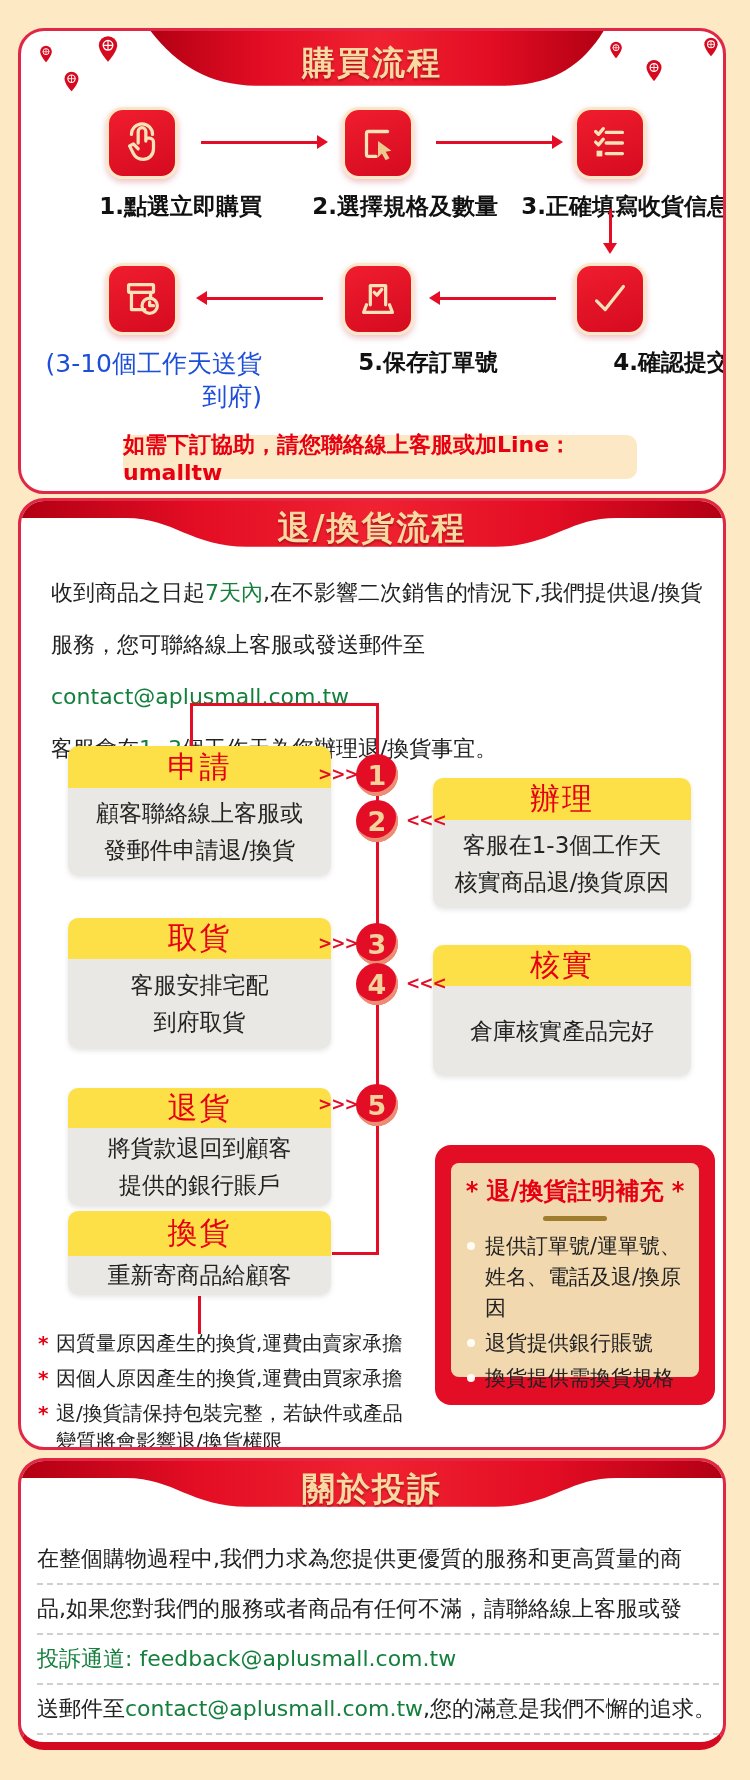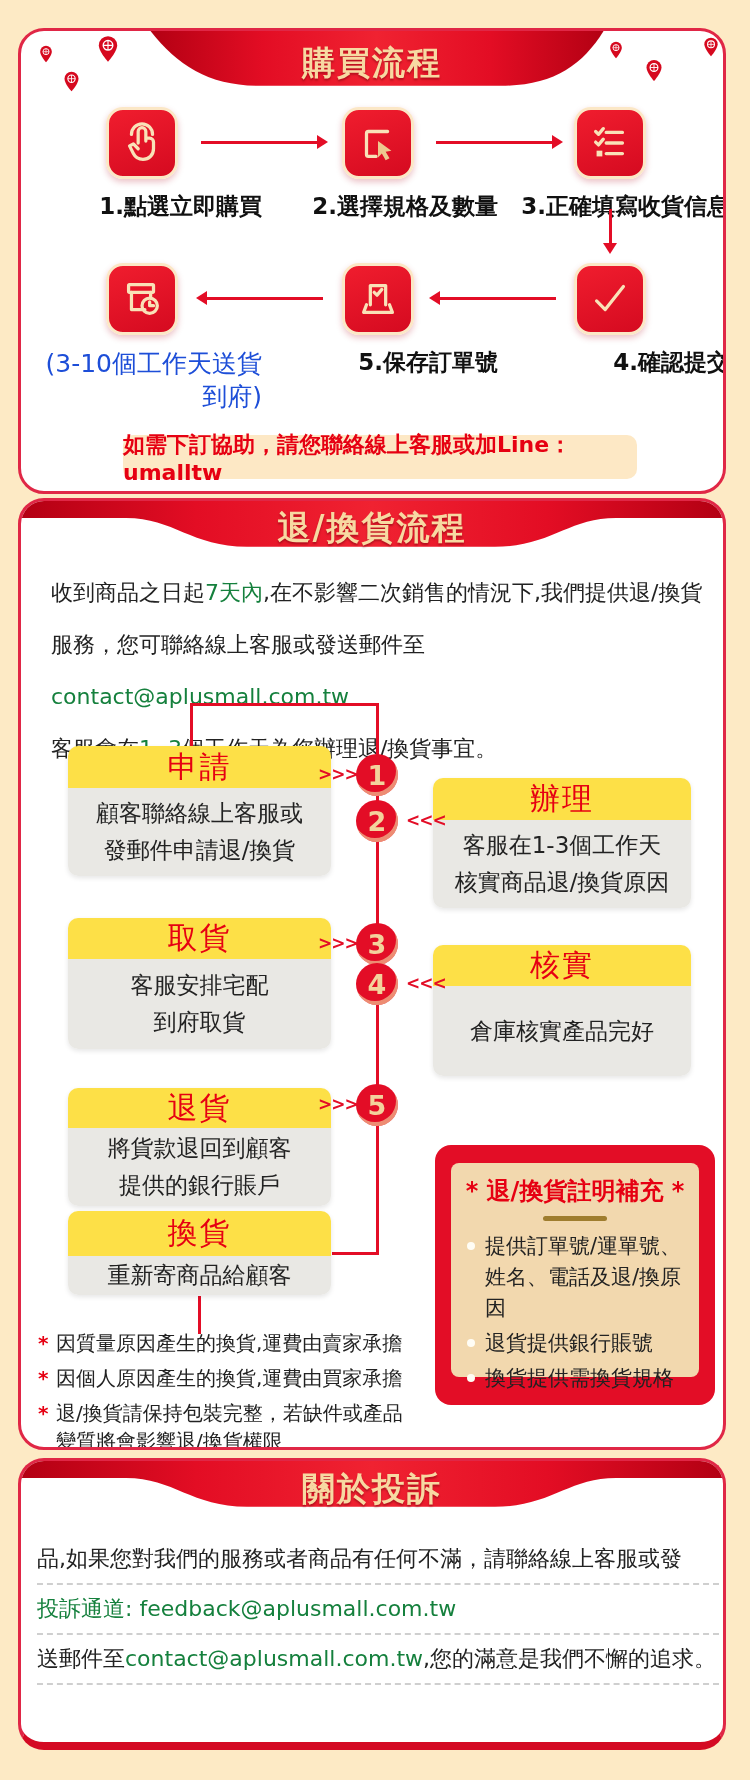--- a/index.html
+++ b/index.html
@@ -316,17 +316,18 @@
     </div>
   </div>
 </div>
 
 <div class="card" id="card-complaint">
   <svg class="ribbon-svg" width="708" height="60" viewBox="0 0 708 60">
     <path d="M0,0 H708 V18 H600 C552,18 534,47 478,47 H228 C172,47 154,18 106,18 H0 Z" fill="url(#rg1)"></path>
   </svg>
   <div class="sec-title" style="top:6px;">關於投訴</div>
   <div class="c3lines">
+      <div class="c3line"><span>在整個購物過程中,我們力求為您提供更優質的服務和更高質量的商</span></div>
       <div class="c3line"><span>品,如果您對我們的服務或者商品有任何不滿，請聯絡線上客服或發</span></div>
       <div class="c3line"><span class="red">投訴通道: feedback@aplusmall.com.tw</span></div>
       <div class="c3line"><span>送郵件至</span><span class="red">contact@aplusmall.com.tw</span><span>,您的滿意是我們不懈的追求。</span></div>
     </div>
 </div>
 
 </body></html>

